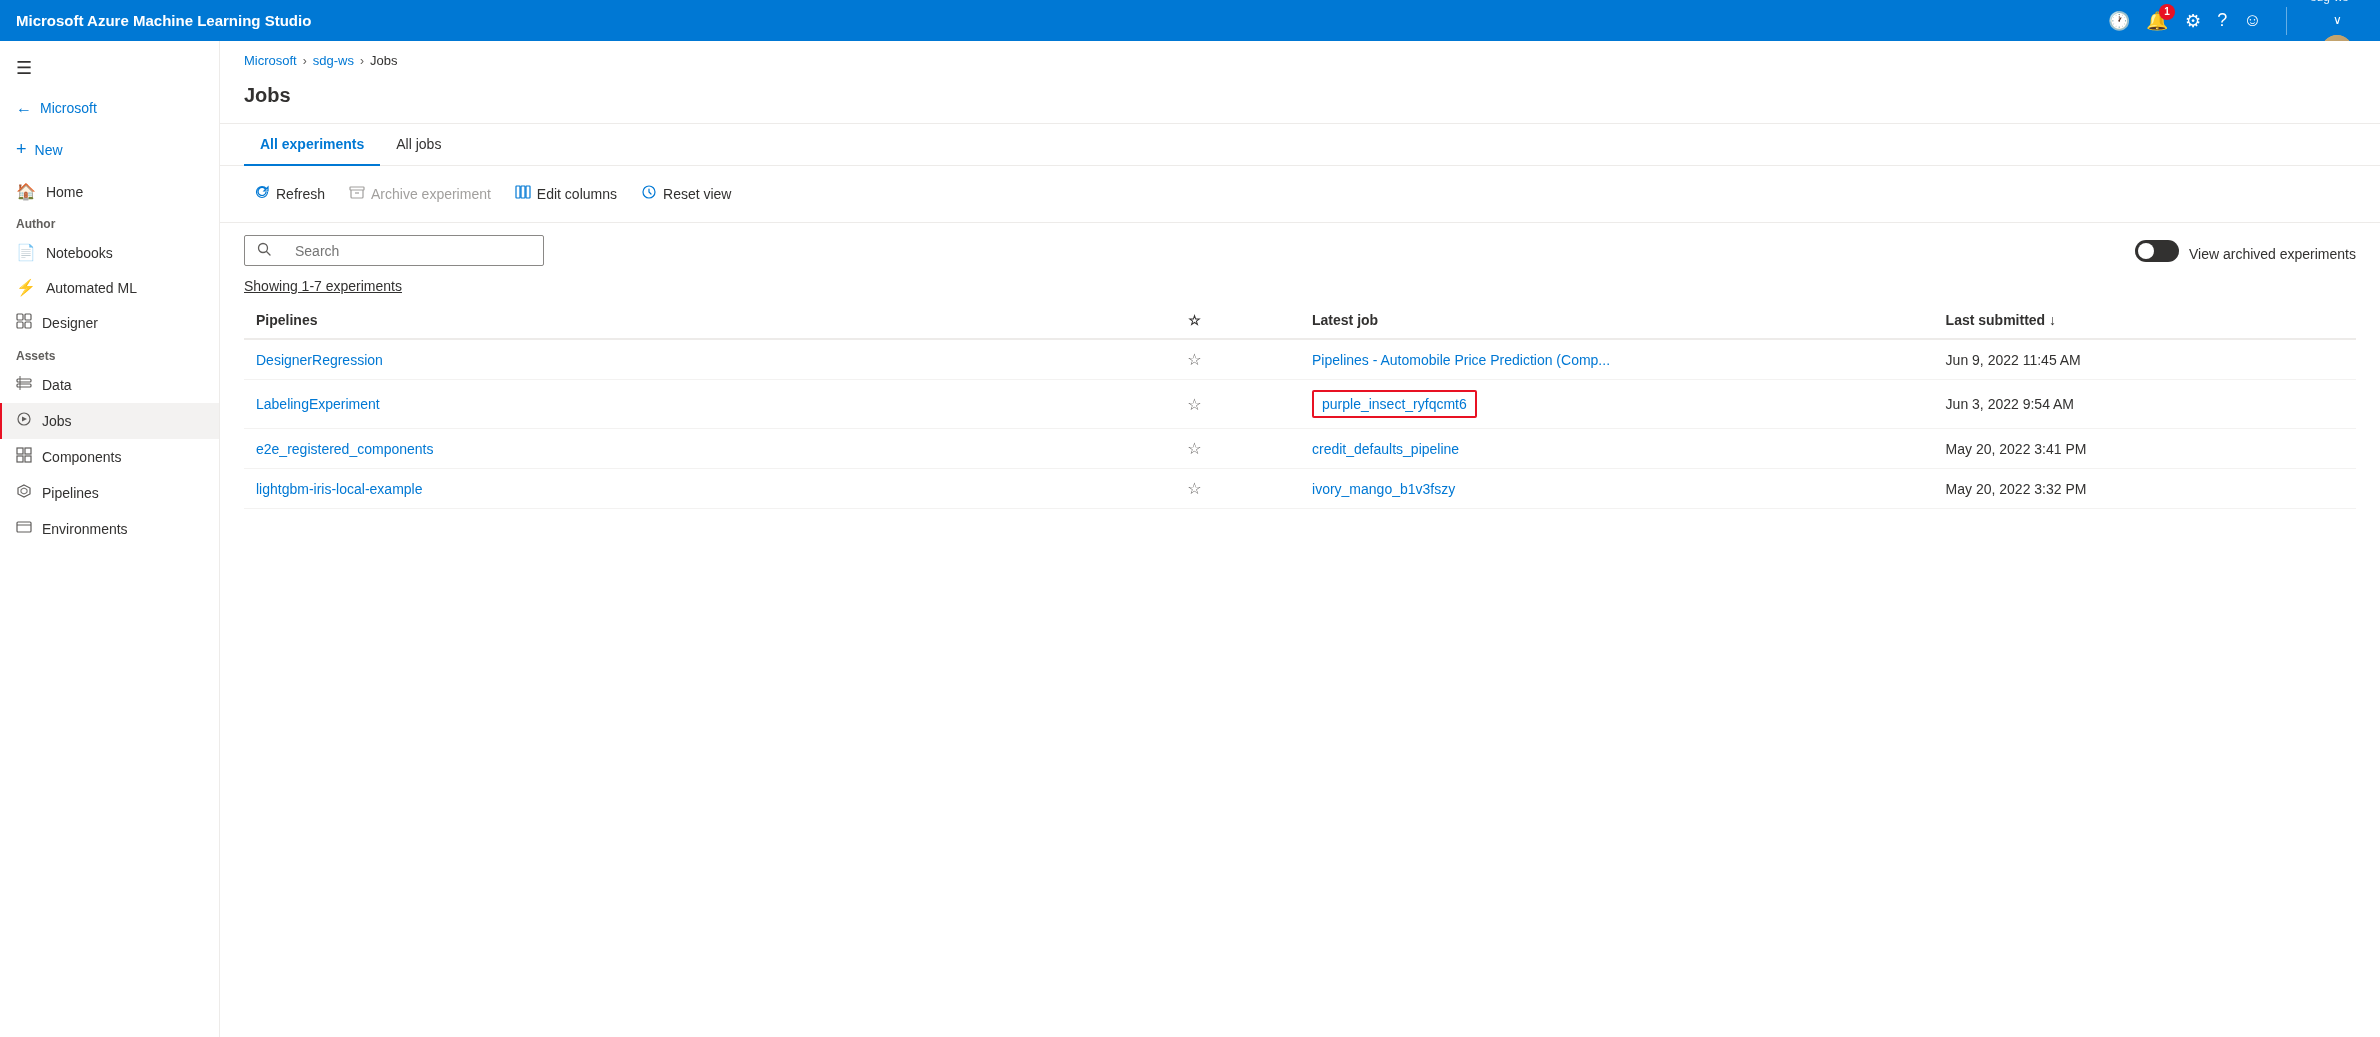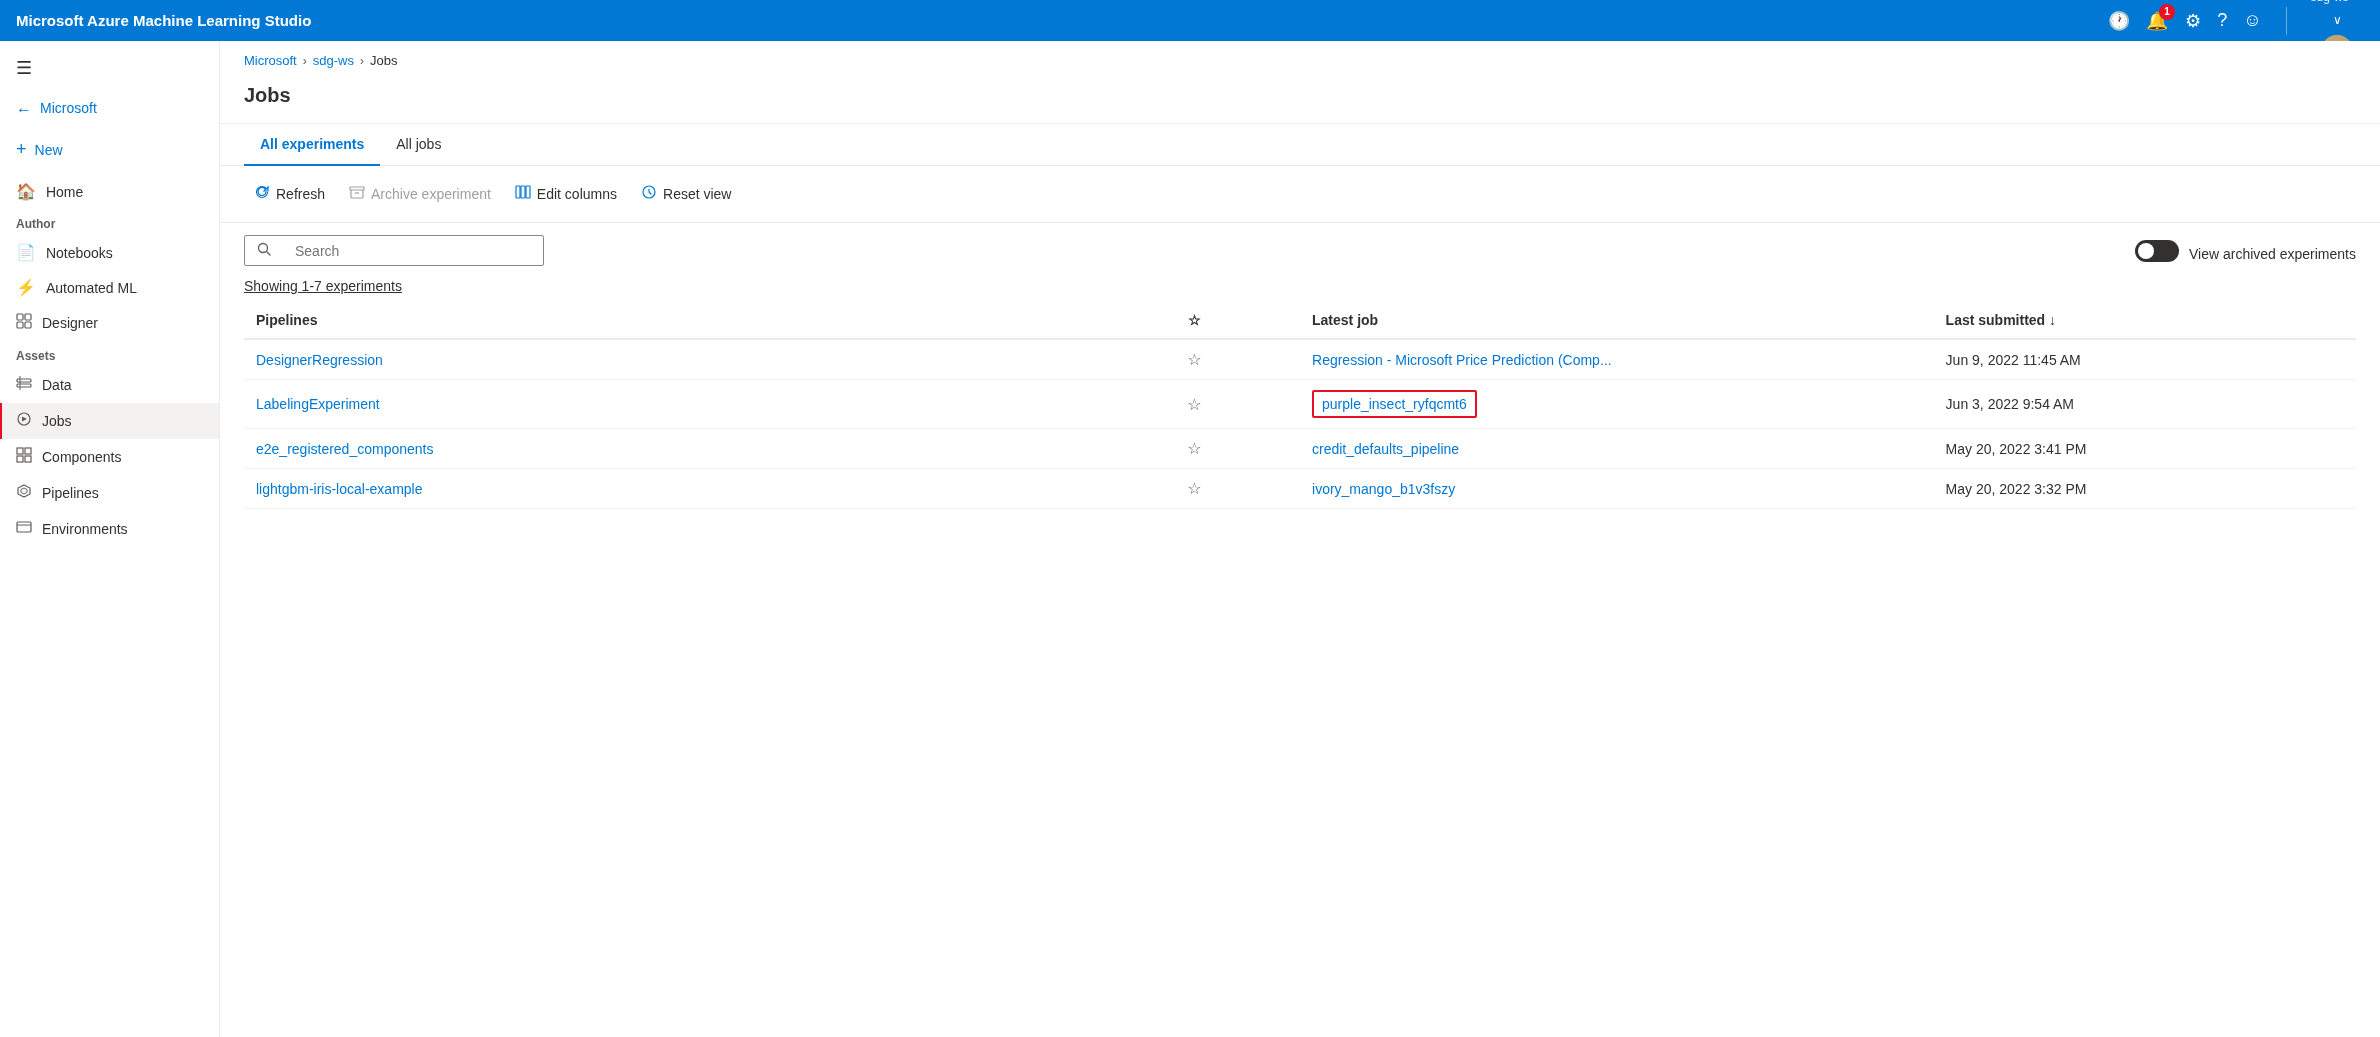--- a/index.html
+++ b/index.html
@@ -550,21 +550,21 @@
             <th class="submitted-col">
               <span>Last submitted ↓</span>
             </th>
           </tr>
         </thead>
         <tbody id="table-body">
 
         <tr>
               <td><a class="link">DesignerRegression</a></td>
               <td class="star-cell">☆</td>
-              <td><a class="link">Regression - Microsoft Price Prediction (Comp...</a></td>
+              <td><a class="link">Pipelines - Automobile Price Prediction (Comp...</a></td>
               <td>Jun 9, 2022 11:45 AM</td>
             </tr>
             <tr>
               <td><a class="link">LabelingExperiment</a></td>
               <td class="star-cell">☆</td>
               <td><a class="link" style="border: 2px solid rgb(232, 17, 35); border-radius: 2px; padding: 4px 8px; display: inline-block;">purple_insect_ryfqcmt6</a></td>
               <td>Jun 3, 2022 9:54 AM</td>
             </tr>
             <tr>
               <td><a class="link">e2e_registered_components</a></td>

